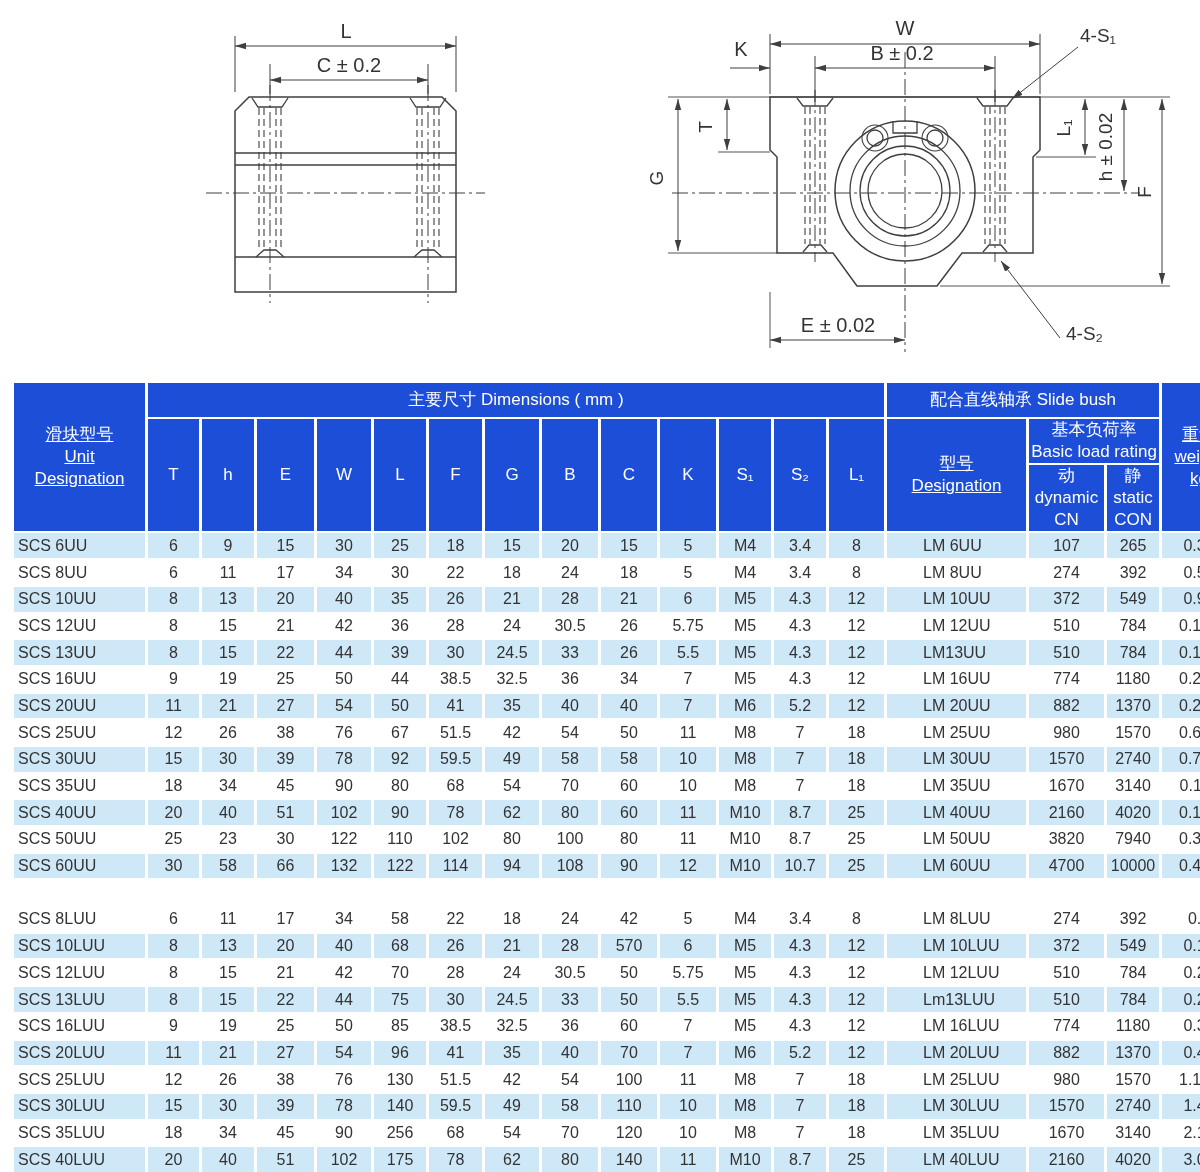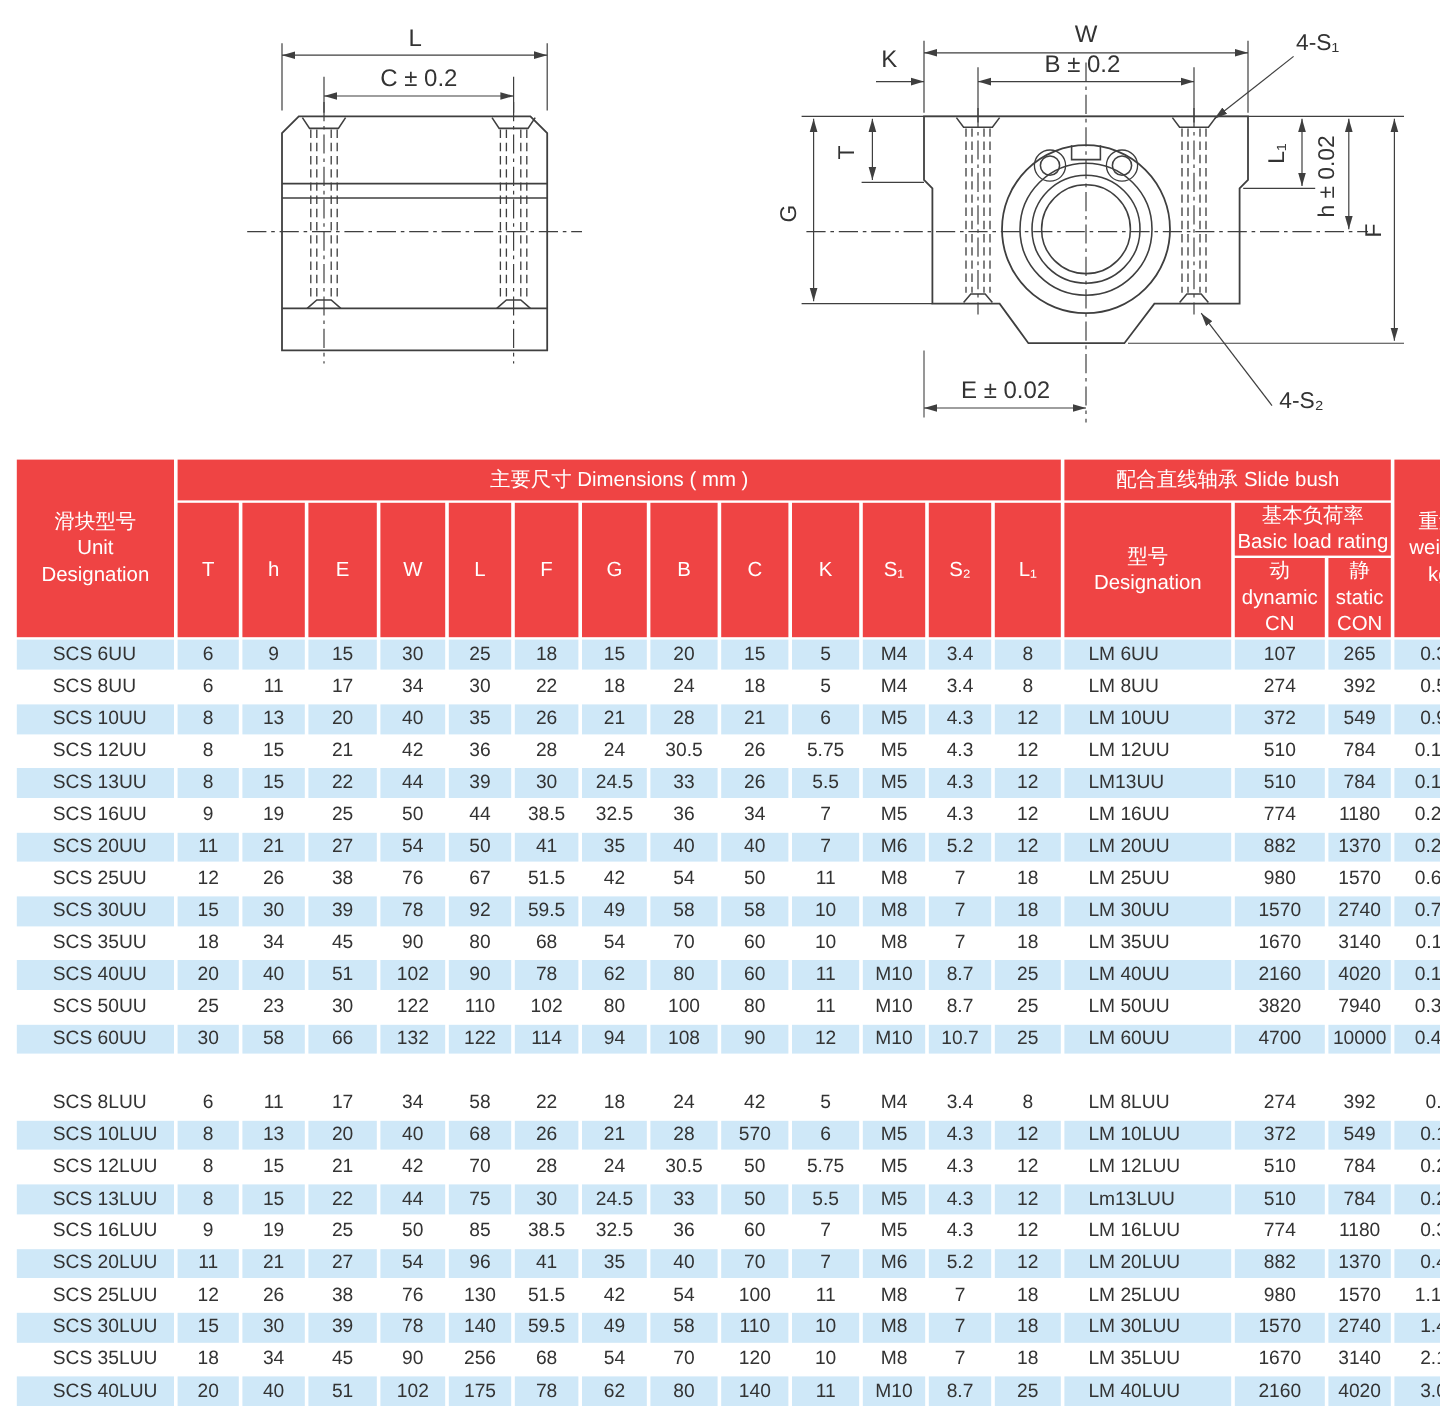--- a/index.html
+++ b/index.html
@@ -5,32 +5,32 @@
   html,body{margin:0;padding:0;background:#fff;width:1200px;height:1172px;overflow:hidden;
     font-family:"Liberation Sans","DejaVu Sans",sans-serif;color:#333;}
   #drawings{display:block;width:1200px;height:377px;}
   svg text{fill:#333;font-family:"Liberation Sans","DejaVu Sans",sans-serif;}
   .dimtxt{font-size:20px;}
   .dimtxt-sm{font-size:19px;}
 
   table#spec{border-collapse:separate;border-spacing:3px 2px;table-layout:fixed;
     width:1171px;margin-left:11px;margin-top:4px;}
   #spec th,#spec td{padding:0;overflow:hidden;white-space:nowrap;}
-  #spec thead th{background:#ef4444;color:#fff;font-weight:normal;vertical-align:middle;
+  #spec thead th{background:#1d4ed8;color:#fff;font-weight:normal;vertical-align:middle;
     text-align:center;font-size:17px;line-height:1.3;}
-  .th-pre{white-space:pre-line !important;font-size:16px;line-height:1.32;}
+  .th-pre{white-space:pre-line !important;font-size:16px;line-height:1.32;text-decoration:underline;}
   .th-small{white-space:pre-line !important;font-size:11px;line-height:1.12;font-weight:bold;}
   .r1 th{height:34px;}
   .r2 th{height:23px;margin-left:48px;}
   .r3 th{height:25px;}
   #spec tbody td{height:24.7px;font-size:16px;text-align:center;vertical-align:middle;background:#fff;}
   #spec tbody tr.stripe td{background:#cfe8f8;}
   #spec tbody tr.spacer td{background:#fff;height:24.7px;}
-  #spec td.c-name{text-align:left;padding-left:30px;}
-  #spec td.c-lm{text-align:left;padding-left:20px;}
+  #spec td.c-name{text-align:left;padding-left:4px;}
+  #spec td.c-lm{text-align:left;padding-left:36px;}
 </style>
 </head>
 <body>
 
 <svg id="drawings" viewBox="0 0 1200 377">
   <defs>
     <marker id="ar" markerWidth="12" markerHeight="8" refX="11" refY="4" orient="auto-start-reverse" markerUnits="userSpaceOnUse">
       <path d="M0,0.8 L11,4 L0,7.2 Z" fill="#3f3f3f"></path>
     </marker>
   </defs>

